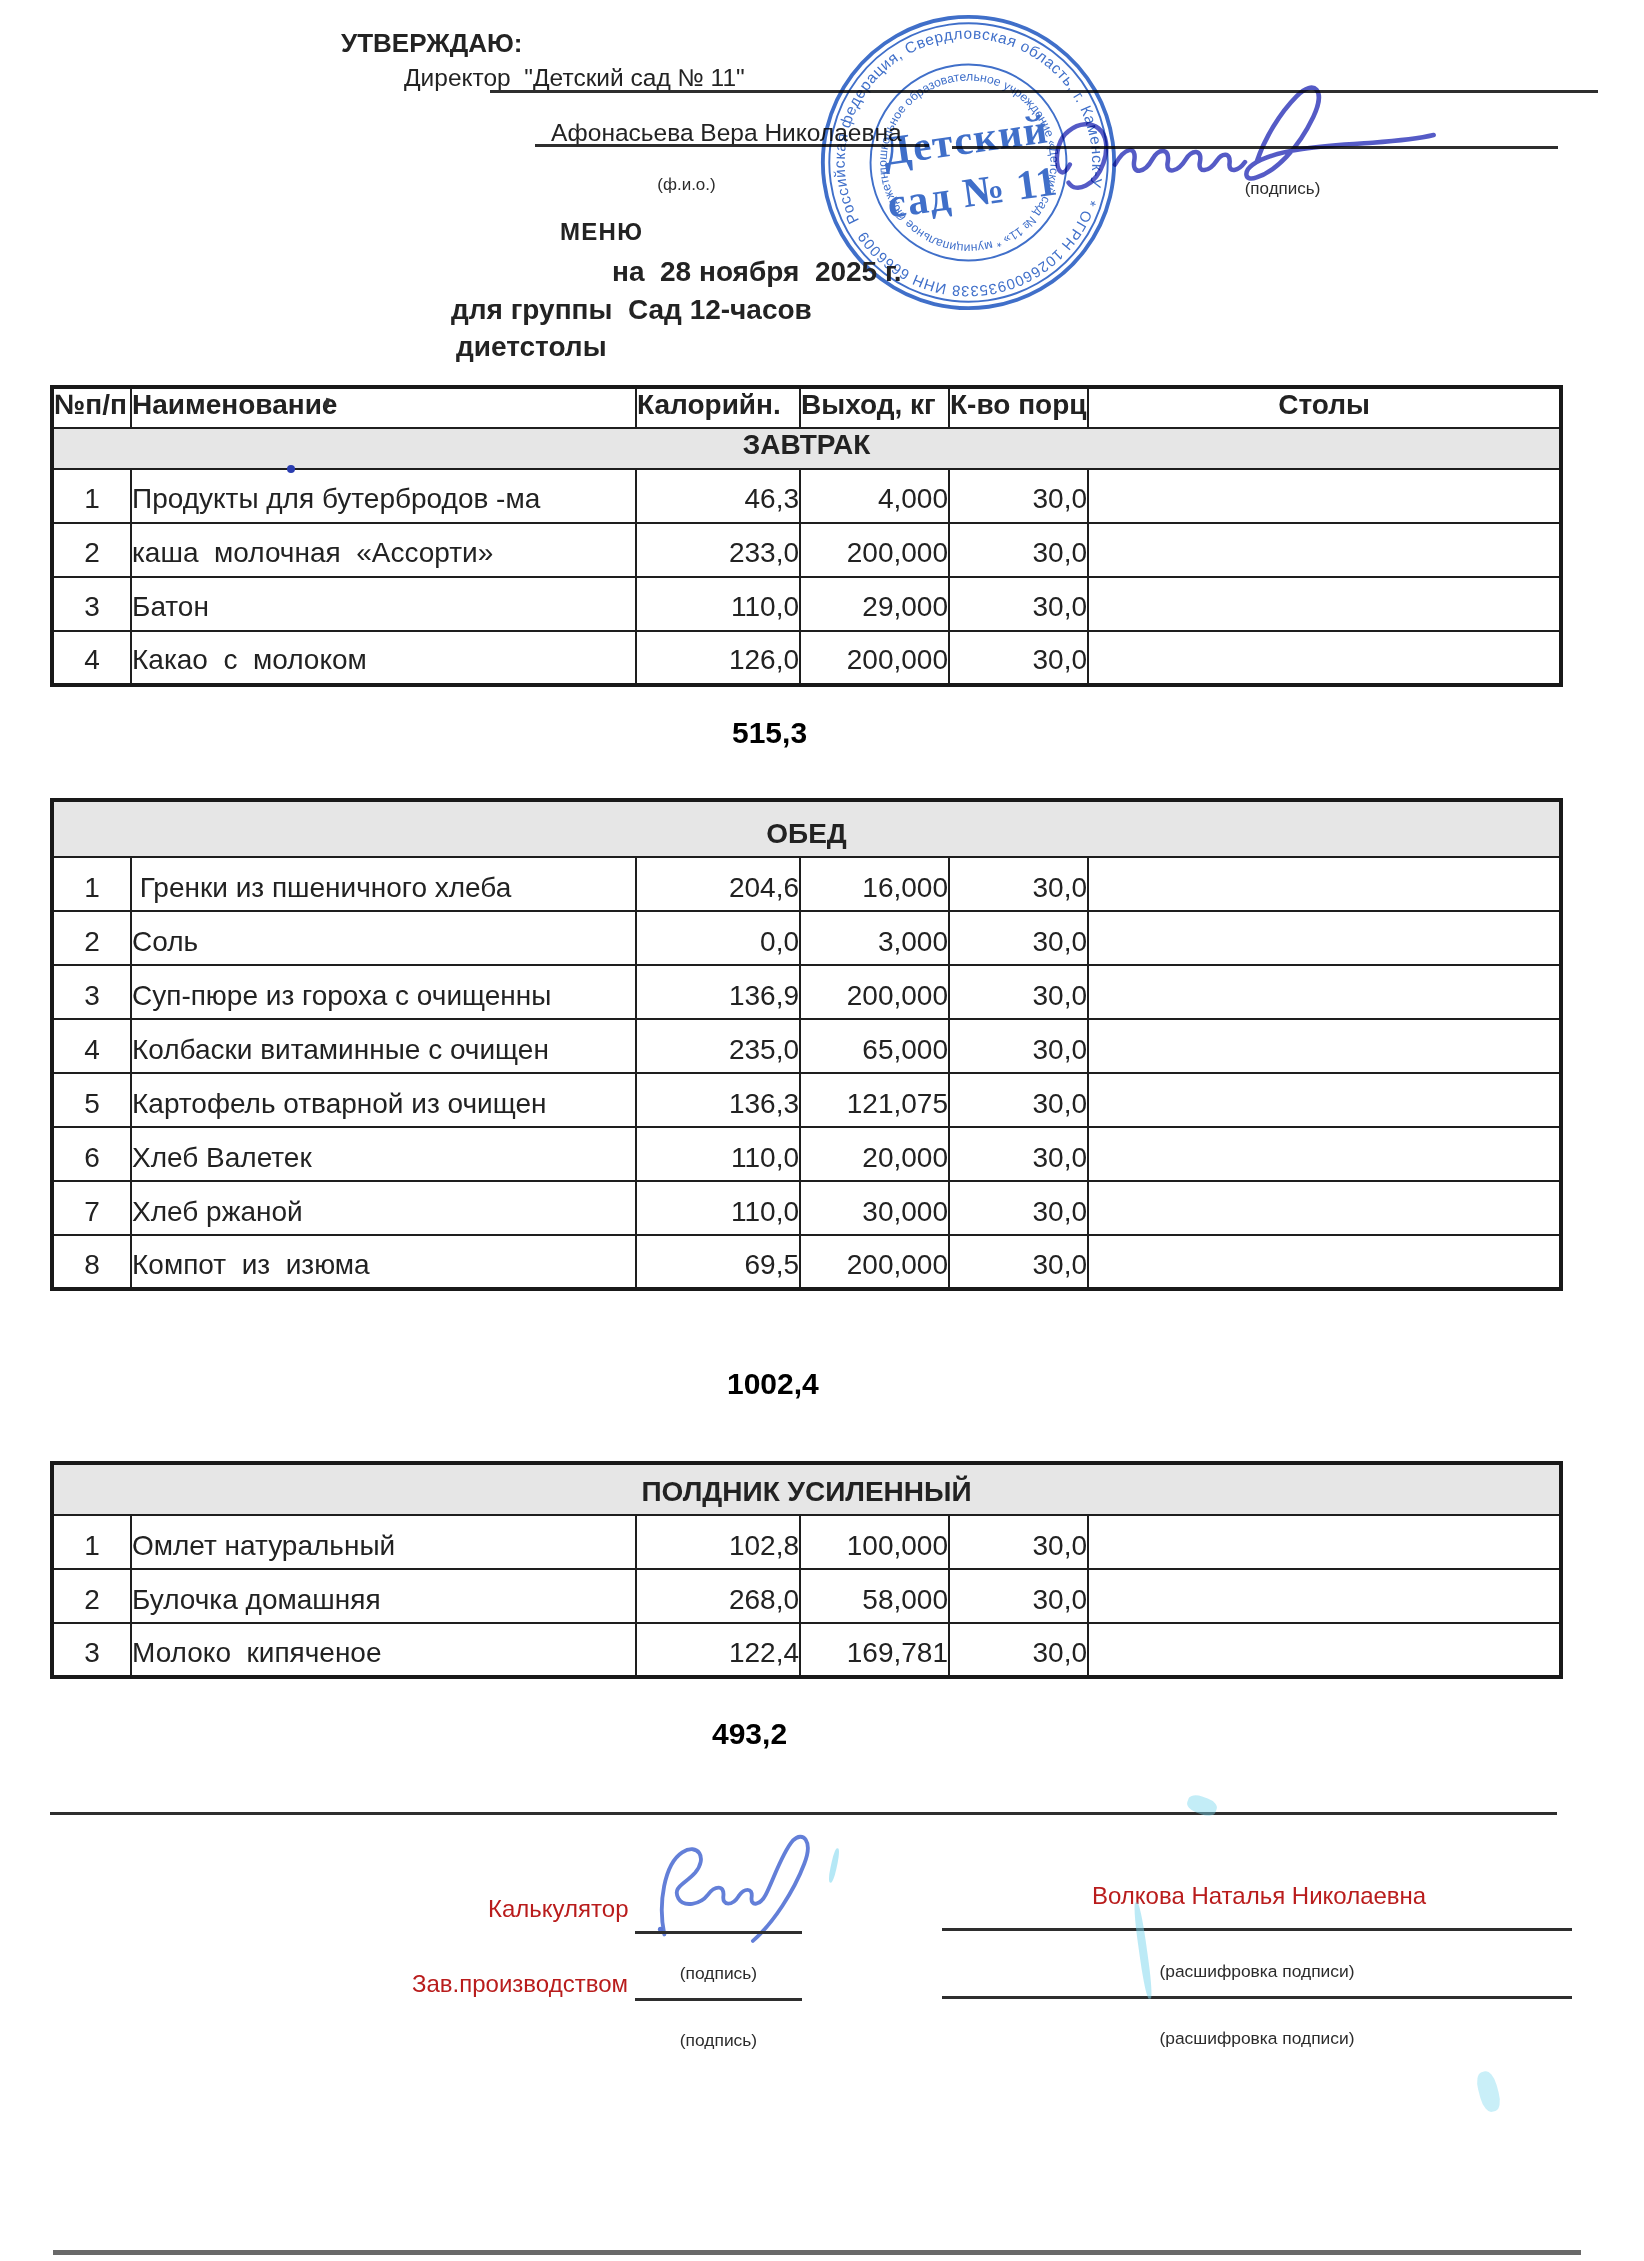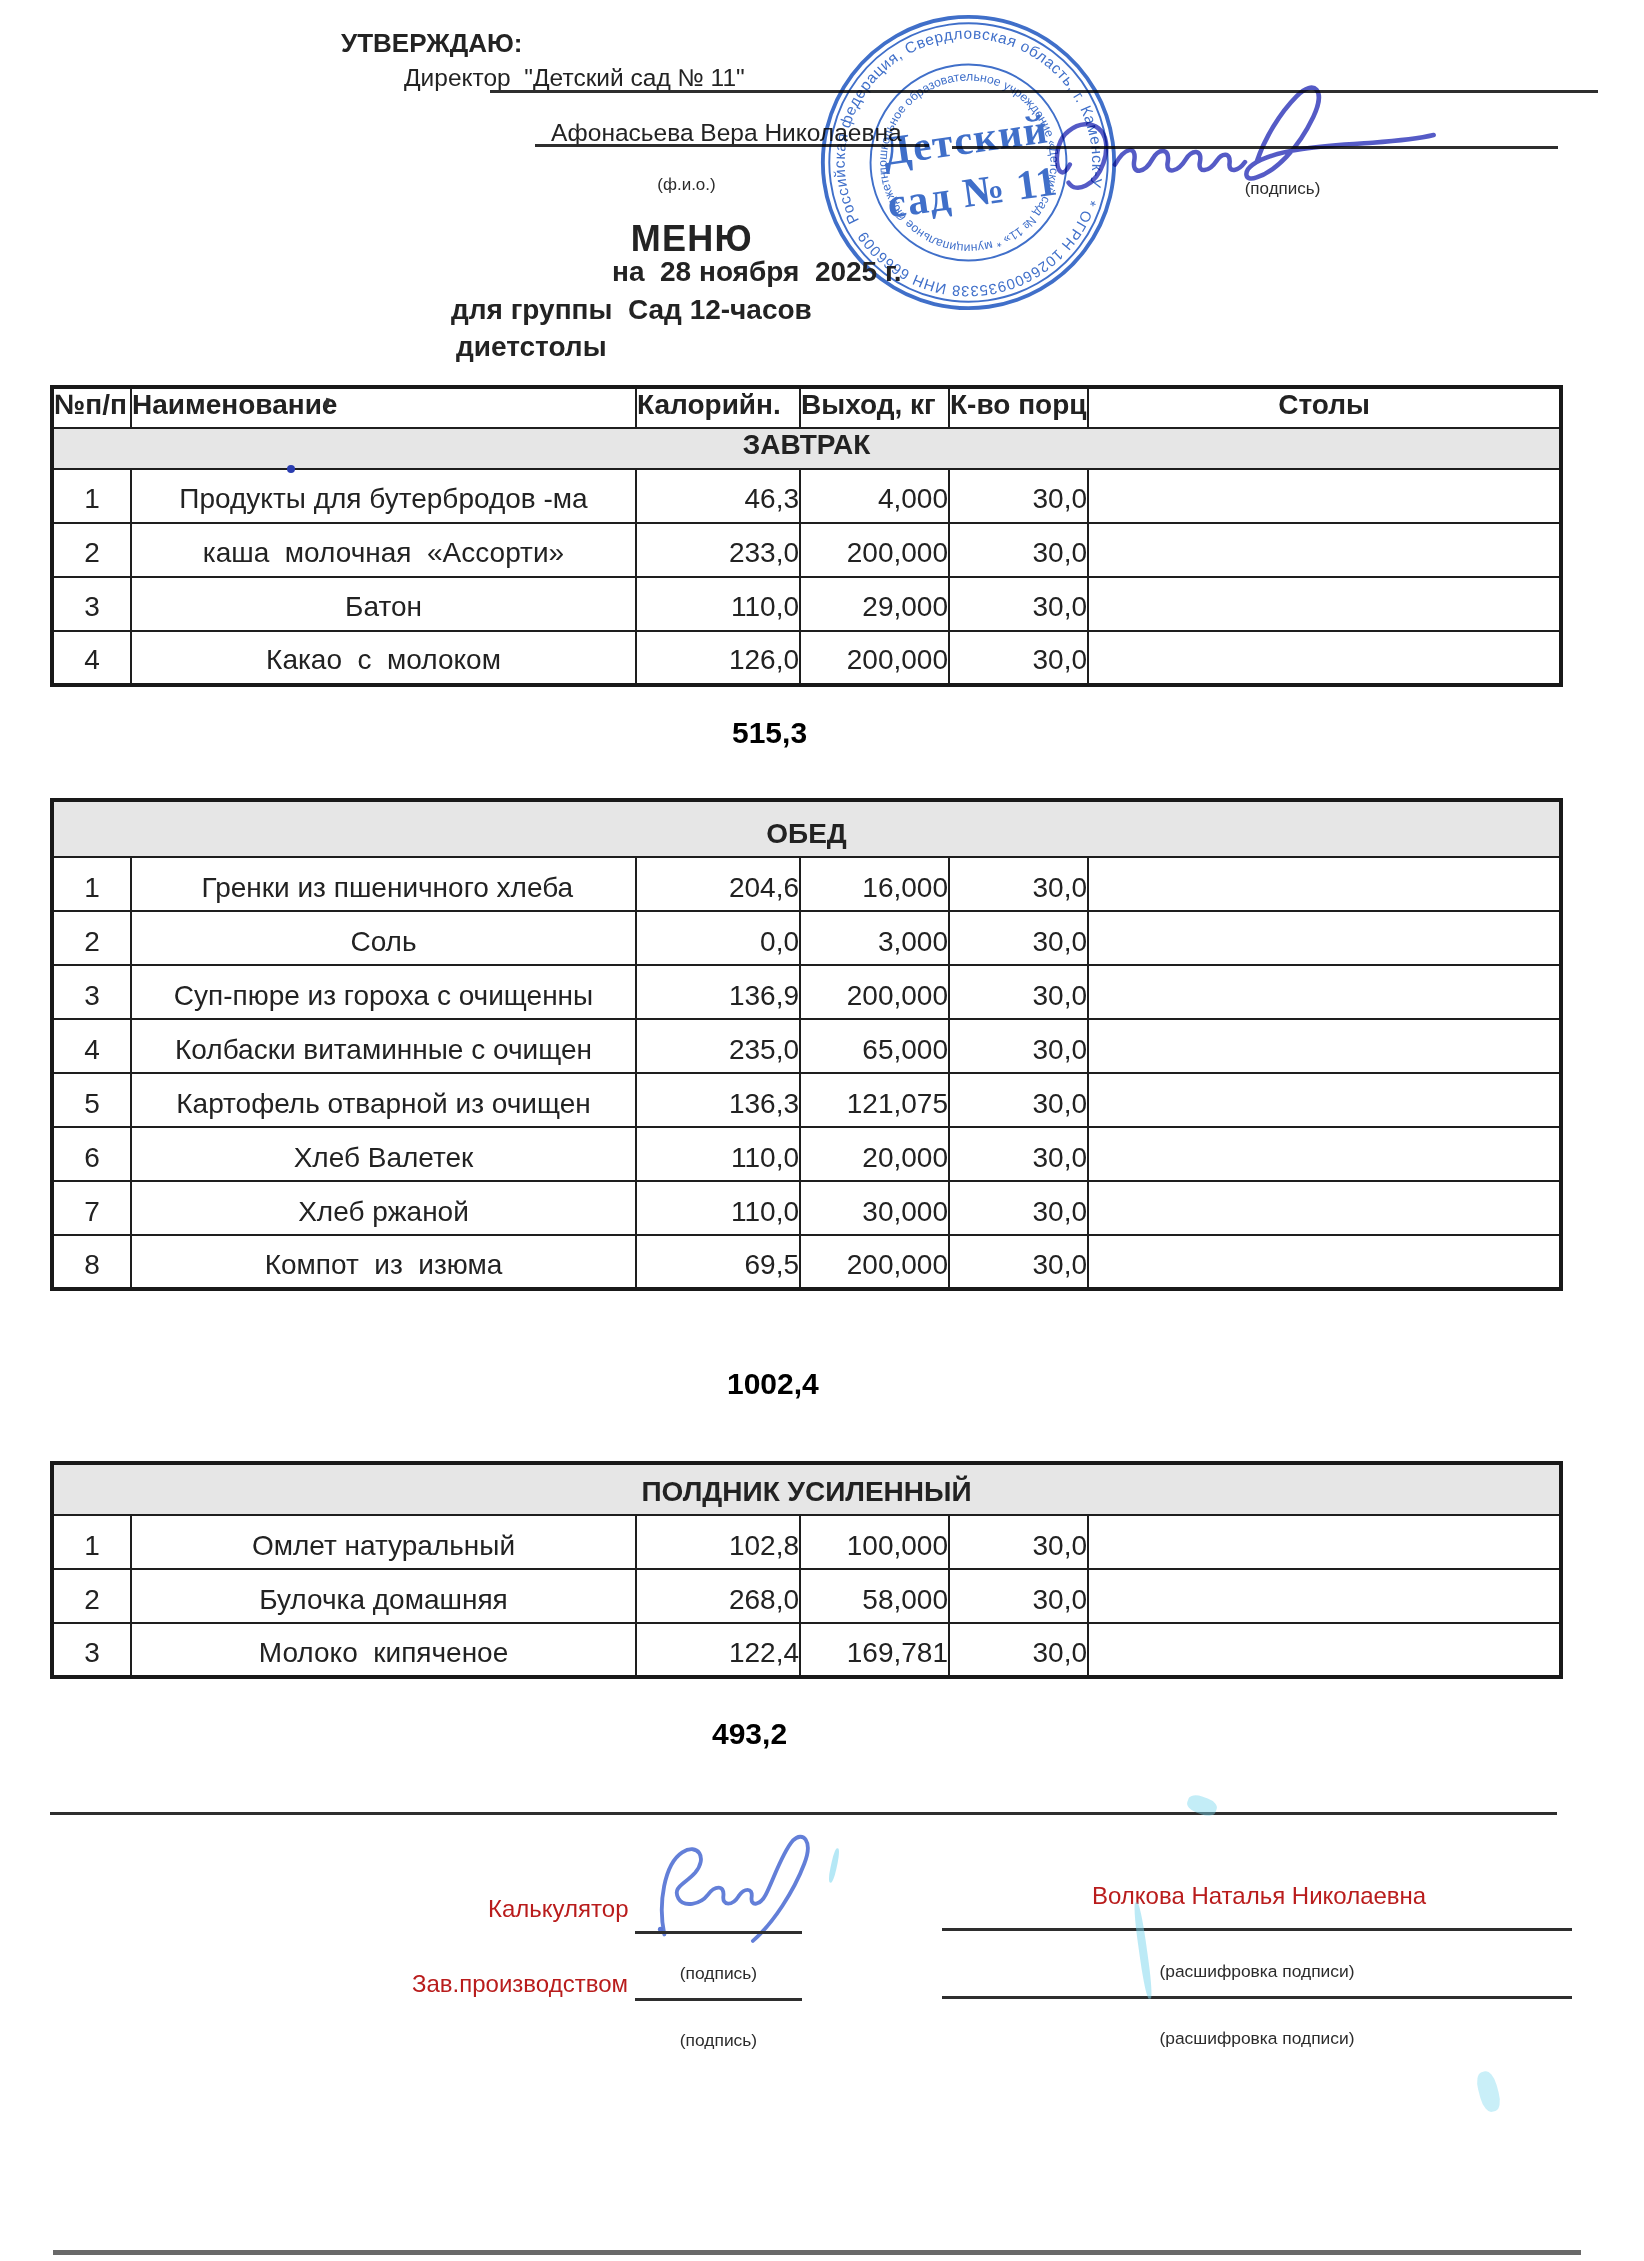--- a/index.html
+++ b/index.html
@@ -24,33 +24,33 @@
   }
   td.th{font-weight:bold;font-size:24.5px;vertical-align:middle;padding:0 0 0 6.4px;}
   td.th-tables{text-align:center;padding:0;}
   td.band{
     background:#e6e6e6;font-weight:bold;text-align:center;
     vertical-align:middle;padding:0 97px 2.6px 0;color:#1f1f1f;
   }
   .band-sm{font-size:28px;}
   .band-lg{font-size:32px;}
   td.c-num{text-align:center;}
-  td.c-name{text-align:center;padding-left:9px;}
+  td.c-name{text-align:left;padding-left:9px;}
   td.c-cal{text-align:right;padding-right:5.2px;}
   td.c-out{text-align:right;padding-right:9px;}
   td.c-port{text-align:right;padding-right:19.3px;}
   tr.hrow{height:33px;}
   tr.brow1{height:32px;}
   tr.brow2{height:57px;}
   tr.brow3{height:52px;}
   tr.row{height:54px;}
   .total{position:absolute;font-weight:bold;font-size:30px;color:#000000;}
   
-  .t-menu{position:absolute;left:560px;top:218px;width:193px;text-align:right;
-          font-size:36px;font-weight:bold;letter-spacing:1.3px;}
+  .t-menu{position:absolute;left:560px;top:218px;width:193px;text-align:left;
+          font-size:24px;font-weight:bold;letter-spacing:1.3px;}
   .t-date{position:absolute;left:612px;top:256px;font-size:28px;font-weight:bold;white-space:pre;}
   .t-group{position:absolute;left:451px;top:294px;font-size:28px;font-weight:bold;white-space:pre;}
   .t-diet{position:absolute;left:456px;top:331px;font-size:28px;font-weight:bold;white-space:pre;}
   .approve{position:absolute;left:341px;top:28px;font-size:26px;font-weight:bold;}
   .director{position:absolute;left:404px;top:64px;font-size:24.5px;white-space:pre;}
   .fio{position:absolute;left:551px;top:119px;font-size:24.5px;}
   
   .stamp{position:absolute;left:819px;top:13px;mix-blend-mode:multiply;opacity:.92;}
   .sig{position:absolute;mix-blend-mode:multiply;}
   

